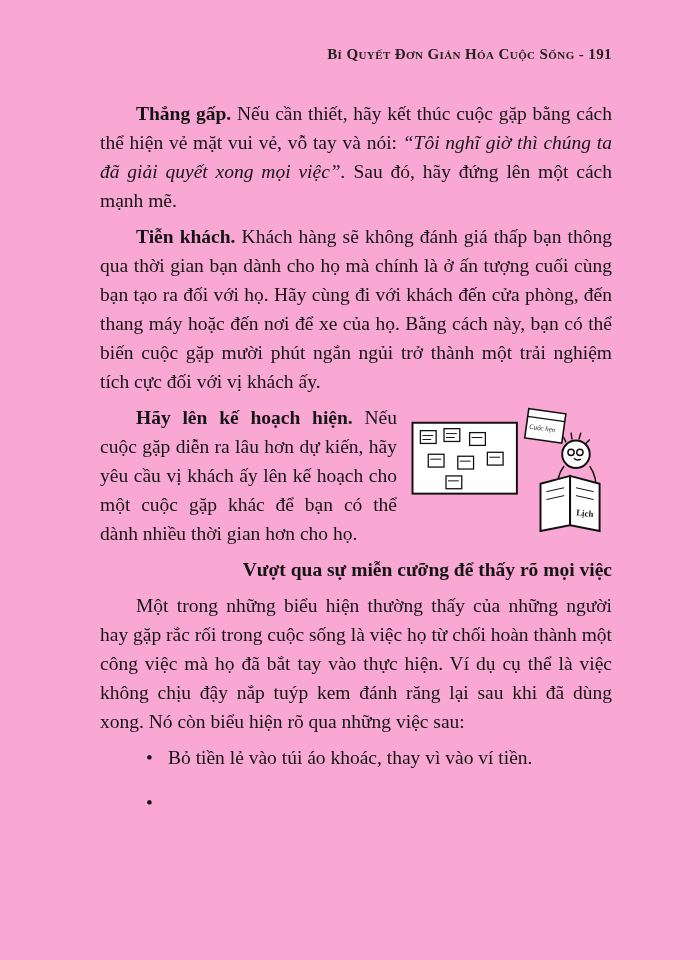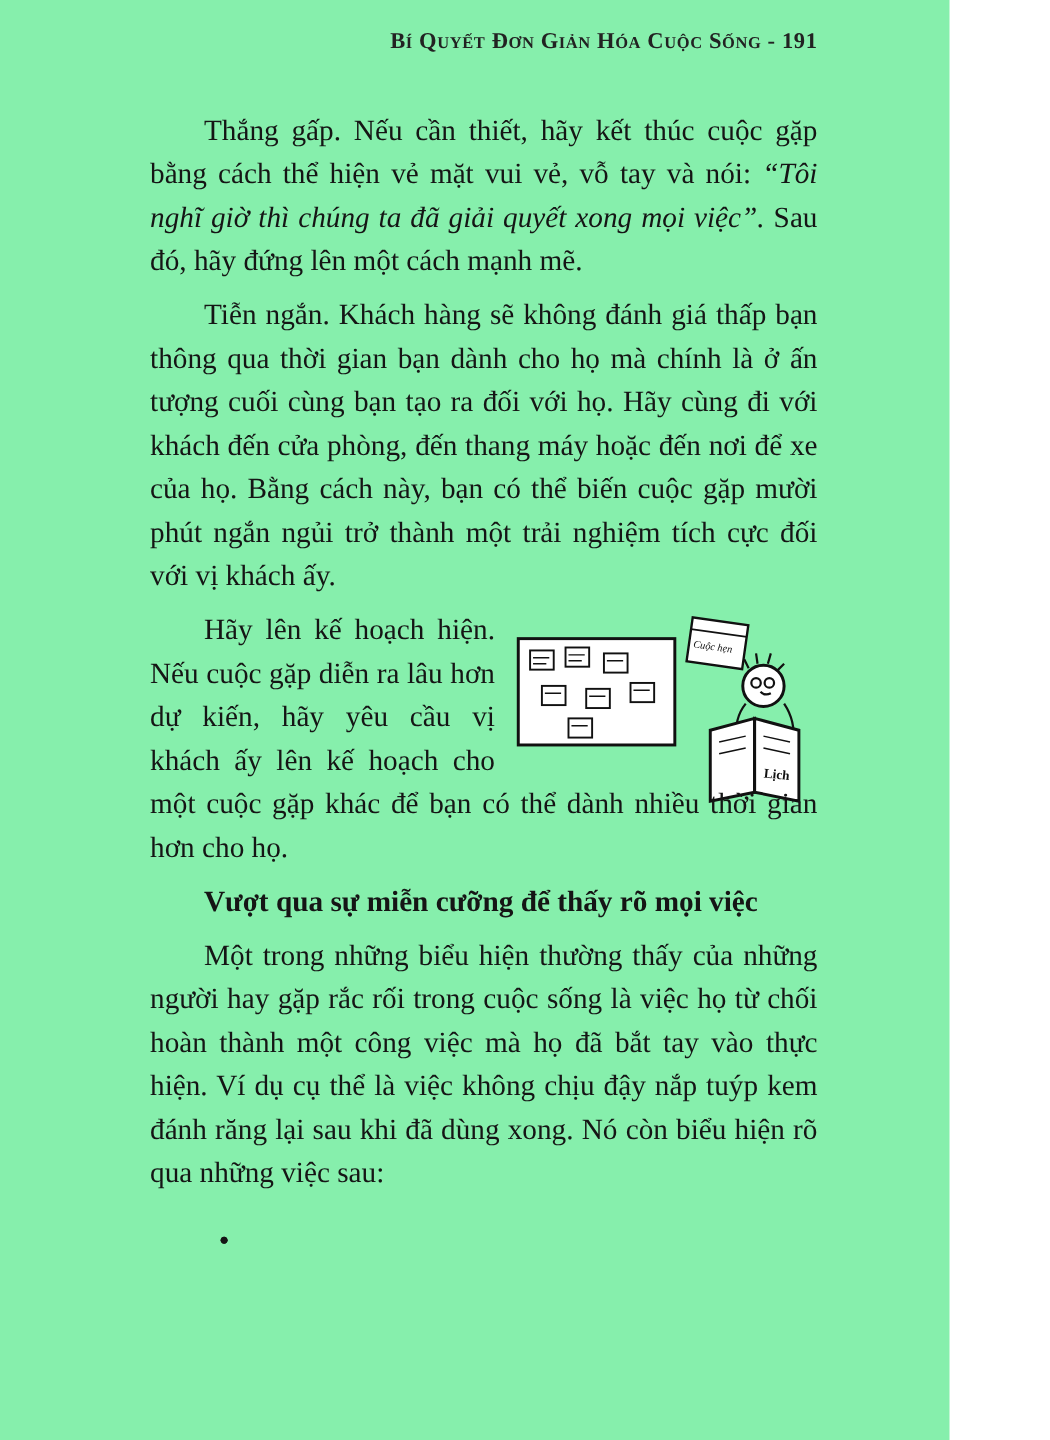--- a/index.html
+++ b/index.html
@@ -1,41 +1,41 @@
 <!DOCTYPE html>
 <html lang="vi"><head>
 <meta charset="utf-8">
 <style>
   html,body{margin:0;padding:0;background:#ffffff;}
   .page{
     position:relative;
-    width:633px;height:960px;
+    width:700px;height:960px;
     box-sizing:border-box;
-    padding:20px 88px 40px 100px;
-    background:#86efac;
+    padding:46px 88px 40px 100px;
+    background:#f9a8d4;
     font-family:"Liberation Serif", serif;
     color:#151515;
     overflow:hidden;
   }
   .header{
     text-align:right;
     font-size:15px;
     font-weight:600;
     font-variant:small-caps;
     letter-spacing:.4px;
     margin-bottom:36px;
     color:#222;
   }
   .body-text{font-size:19.5px;line-height:29px;text-align:justify;}
   p.para{margin:0 0 7px 0;text-indent:36px;}
-  p.para b{font-weight:normal;}
+  p.para b{font-weight:bold;}
   p.para i{font-style:italic;}
   .heading{
     font-weight:bold;
-    text-align:left;
+    text-align:right;
     text-indent:0;
     margin:12px 0 8px 0;
   }
   .fig{
     float:right;
     width:205px;
     height:128px;
     margin:4px 0 -42px 10px;
   }
   .fig svg{display:block;width:100%;height:100%;}
@@ -56,21 +56,21 @@
 <div class="page">
 
   <div class="header">
     <span>Bí Quyết Đơn Giản Hóa Cuộc Sống - 191</span>
   </div>
 
   <div class="body-text">
 
     <p class="para"><b>Thắng gấp.</b><span> Nếu cần thiết, hãy kết thúc cuộc gặp bằng cách thể hiện vẻ mặt vui vẻ, vỗ tay và nói: </span><i>“Tôi nghĩ giờ thì chúng ta đã giải quyết xong mọi việc”.</i><span> Sau đó, hãy đứng lên một cách mạnh mẽ.</span></p>
 
-    <p class="para"><b>Tiễn ngắn.</b><span> Khách hàng sẽ không đánh giá thấp bạn thông qua thời gian bạn dành cho họ mà chính là ở ấn tượng cuối cùng bạn tạo ra đối với họ. Hãy cùng đi với khách đến cửa phòng, đến thang máy hoặc đến nơi để xe của họ. Bằng cách này, bạn có thể biến cuộc gặp mười phút ngắn ngủi trở thành một trải nghiệm tích cực đối với vị khách ấy.</span></p>
+    <p class="para"><b>Tiễn khách.</b><span> Khách hàng sẽ không đánh giá thấp bạn thông qua thời gian bạn dành cho họ mà chính là ở ấn tượng cuối cùng bạn tạo ra đối với họ. Hãy cùng đi với khách đến cửa phòng, đến thang máy hoặc đến nơi để xe của họ. Bằng cách này, bạn có thể biến cuộc gặp mười phút ngắn ngủi trở thành một trải nghiệm tích cực đối với vị khách ấy.</span></p>
 
     <p class="para"><span class="fig">
           <svg viewBox="0 0 205 130" xmlns="http://www.w3.org/2000/svg">
 
         <g stroke="#111" fill="#fff" stroke-width="2">
           <rect x="4" y="16" width="106" height="72"></rect>
         </g>
         <g stroke="#111" fill="#fff" stroke-width="1.3">
           <rect x="12" y="24" width="16" height="13"></rect>
           <rect x="36" y="22" width="16" height="13"></rect>
@@ -125,20 +125,21 @@
       </svg>
         </span><b>Hãy lên kế hoạch hiện.</b><span> Nếu cuộc gặp diễn ra lâu hơn dự kiến, hãy yêu cầu vị khách ấy lên kế hoạch cho một cuộc gặp khác để bạn có thể dành nhiều thời gian hơn cho họ.</span></p>
 
     <p class="para heading">Vượt qua sự miễn cưỡng để thấy rõ mọi việc</p>
 
     <p class="para">Một trong những biểu hiện thường thấy của những người hay gặp rắc rối trong cuộc sống là việc họ từ chối hoàn thành một công việc mà họ đã bắt tay vào thực hiện. Ví dụ cụ thể là việc không chịu đậy nắp tuýp kem đánh răng lại sau khi đã dùng xong. Nó còn biểu hiện rõ qua những việc sau:</p>
 
     <ul class="bullets">
       <li>
         <span class="marker">•</span>
+        <span>Bỏ tiền lẻ vào túi áo khoác, thay vì vào ví tiền.</span>
       </li>
       <li>
         <span class="marker">•</span>
       </li>
     </ul>
 
   </div>
 </div>
 
 </body></html>

